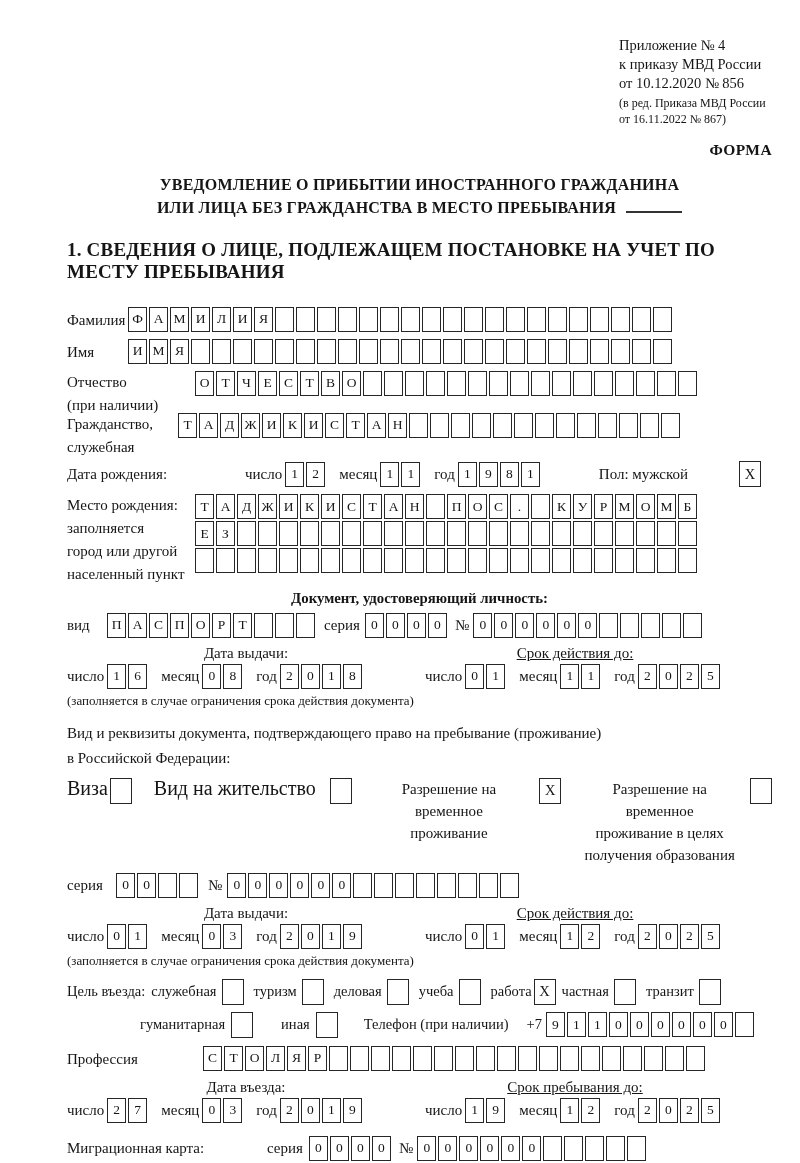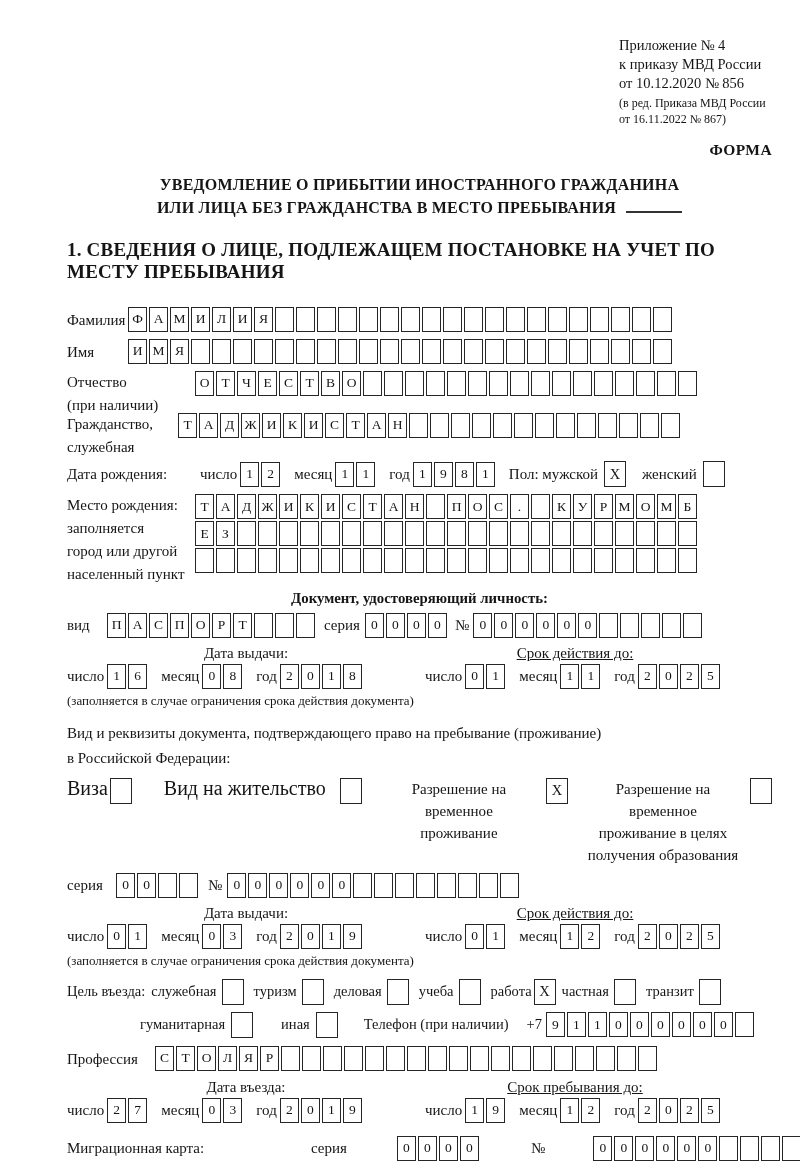--- a/index.html
+++ b/index.html
@@ -25,21 +25,21 @@
     width:19px; height:25px; border:1.5px solid #262626; margin-right:2px;
     display:inline-flex; align-items:center; justify-content:center;
     font-size:13.5px; flex:none; background:#fff;
   }
   .cb {
     width:22px; height:26px; border:1.5px solid #262626; flex:none;
     display:inline-flex; align-items:center; justify-content:center;
     font-size:14.5px; margin-left:6px; background:#fff;
   }
   .w61 { width:61px; } .w128 { width:128px; } .w111 { width:111px; } .w133 { width:133px; } .w88 { width:88px; } .w115 { width:115px; }
-  .mt5 { margin-top:5px; } .mt6 { margin-top:6px; } .mt8 { margin-top:8px; } .mt12 { margin-top:12px; }
+  .mt5 { margin-top:5px; } .mt6 { margin-top:6px; } .mt8 { margin-top:8px;gap:48px; } .mt12 { margin-top:12px; }
 
   .labcol { display:flex; flex-direction:column; flex:none; }
   .labcol span { line-height:23px; }
   .cellrows .cells { margin-bottom:2px; }
 
   .doc-heading { text-align:center; font-weight:bold; font-size:14.8px; margin-top:4px; }
 
   .dg { display:flex; align-items:center; flex:none; }
   .dg .dl { margin:0 3px 0 12px; }
   .dg .dl:first-child { margin-left:0; }
@@ -47,21 +47,21 @@
   .dh-row { display:flex; margin-top:6px; }
   .dh-left { width:358px; text-align:center; flex:none; }
   .dh-right { width:300px; text-align:center; flex:none;text-decoration:underline; }
   .note-right { text-align:left; font-size:13px; margin-top:4px; padding-right:2px; }
 
   .intro { margin-top:12px; line-height:1.7; }
 
   .opt-row { display:flex; align-items:flex-start; margin-top:6px; }
   .opt { display:flex; align-items:flex-start; }
   .opt .txtcol { text-align:center; line-height:22px; }
-  .gap22 { margin-left:32px; } .gap18 { margin-left:18px; } .gap14 { margin-left:14px; }
+  .gap22 { margin-left:22px; } .gap18 { margin-left:18px; } .gap14 { margin-left:14px; }
 
   .purpose-row { display:flex; align-items:center; margin-top:10px; font-size:14.5px; }
   .purpose-row .cb { margin-left:5px; }
   .pitem { display:flex; align-items:center; margin-left:10px; }
   .purpose2 { display:flex; align-items:center; margin-top:7px; font-size:14.5px; margin-left:73px; }
 </style>
 </head>
 <body>
 
 <div class="page">
@@ -207,21 +207,21 @@
         <span class="cell"></span>
         <span class="cell"></span>
         <span class="cell"></span>
         <span class="cell"></span>
         <span class="cell"></span>
         <span class="cell"></span>
         <span class="cell"></span>
       </span>
   </div>
 
-  <div class="row mt6" style="align-items:center;">
+  <div class="row mt6" style="align-items:center;gap:45px;">
     <span class="lab w133">Дата рождения:</span>
     <span class="dg">
       <span class="dl">число</span>
       <span class="cells">
           <span class="cell">1</span>
           <span class="cell">2</span>
         </span>
       <span class="dl">месяц</span>
       <span class="cells">
           <span class="cell">1</span>
@@ -640,21 +640,21 @@
       <span class="dl">год</span>
       <span class="cells">
           <span class="cell">2</span>
           <span class="cell">0</span>
           <span class="cell">2</span>
           <span class="cell">5</span>
         </span>
     </span>
   </div>
 
-  <div class="row mt12" style="align-items:center;gap:44px;">
+  <div class="row mt12" style="align-items:center;">
     <span class="lab" style="width:148px;">Миграционная карта:</span>
     <span class="lab" style="margin:0 6px 0 52px;">серия</span>
     <span class="cells">
         <span class="cell">0</span>
         <span class="cell">0</span>
         <span class="cell">0</span>
         <span class="cell">0</span>
       </span>
     <span class="lab" style="margin:0 4px 0 6px;">№</span>
     <span class="cells">

